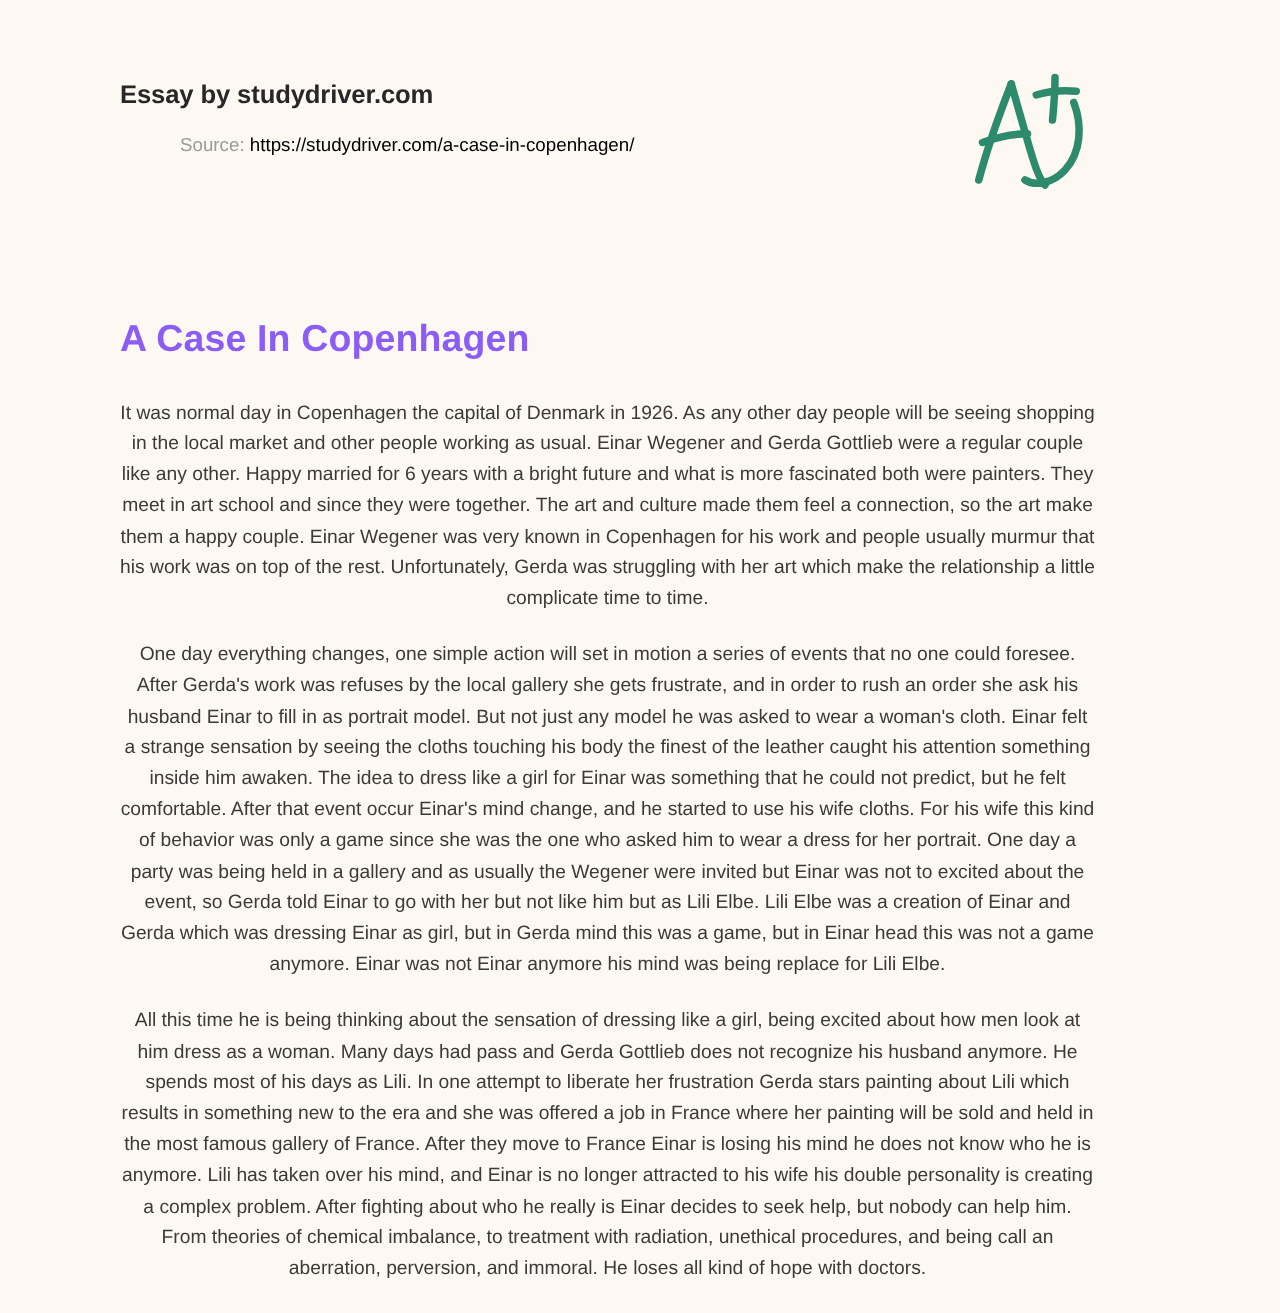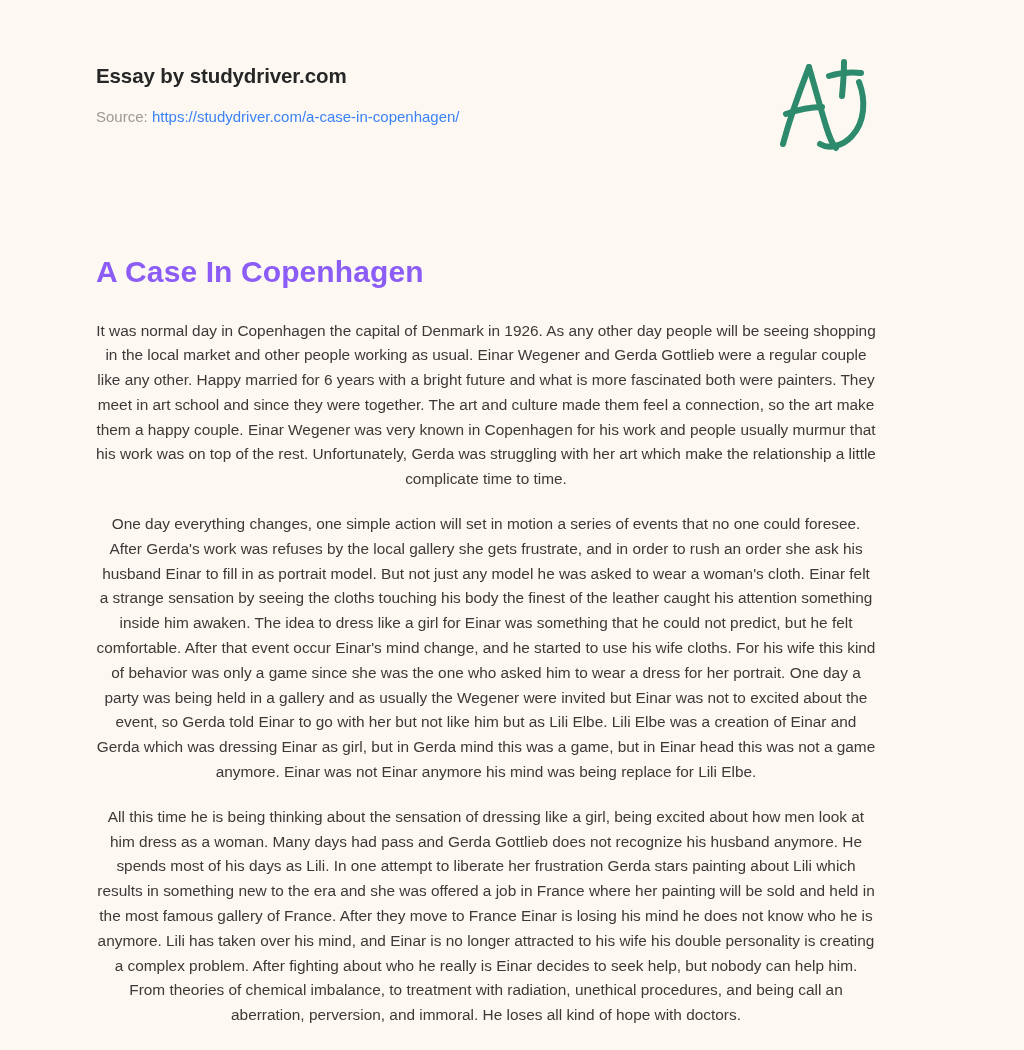--- a/index.html
+++ b/index.html
@@ -43,23 +43,24 @@
 
   .source-line {
     margin-top: 18px;
     font-size: 15px;
     line-height: 1.3;
     color: #9a9a96;
     white-space: nowrap;
   }
   .source-label {
     color: #9a9a96;
+    margin-left: 48px;
   }
   .source-url {
-    color: #3b82f6;
+    color: #000000;
     text-decoration: none;
   }
 
   .logo {
     position: absolute;
     top: 52px;
     right: 0px;
     width: 110px;
     height: 100px;
   }

